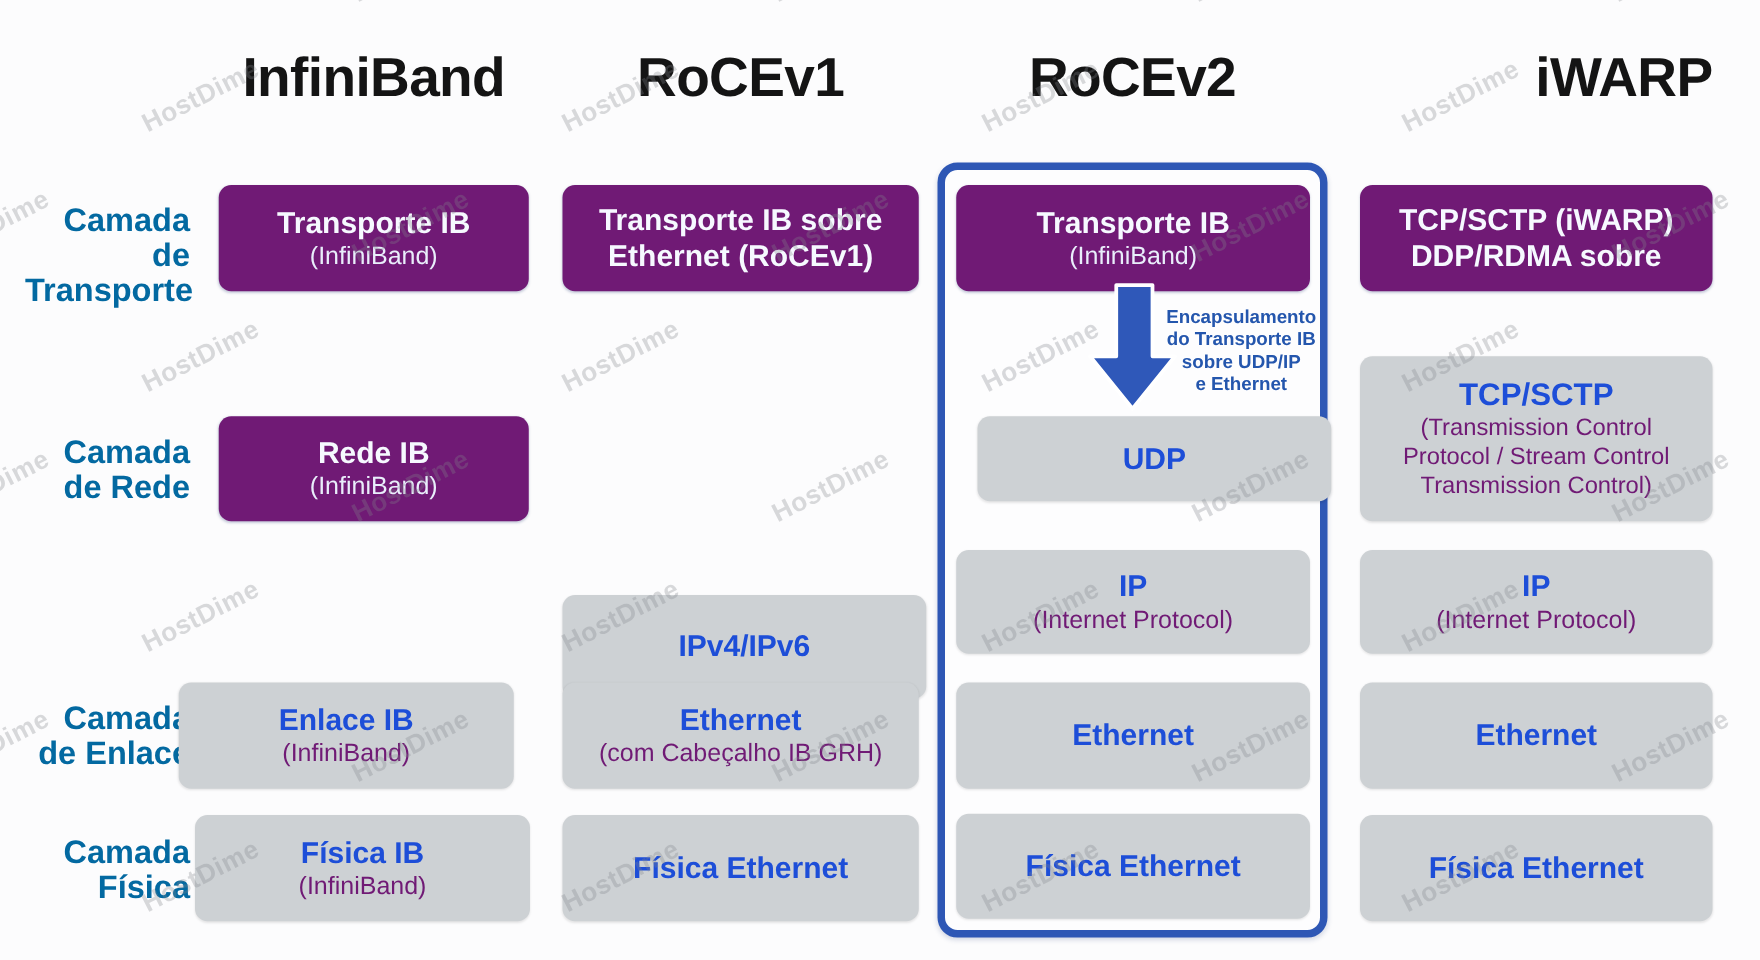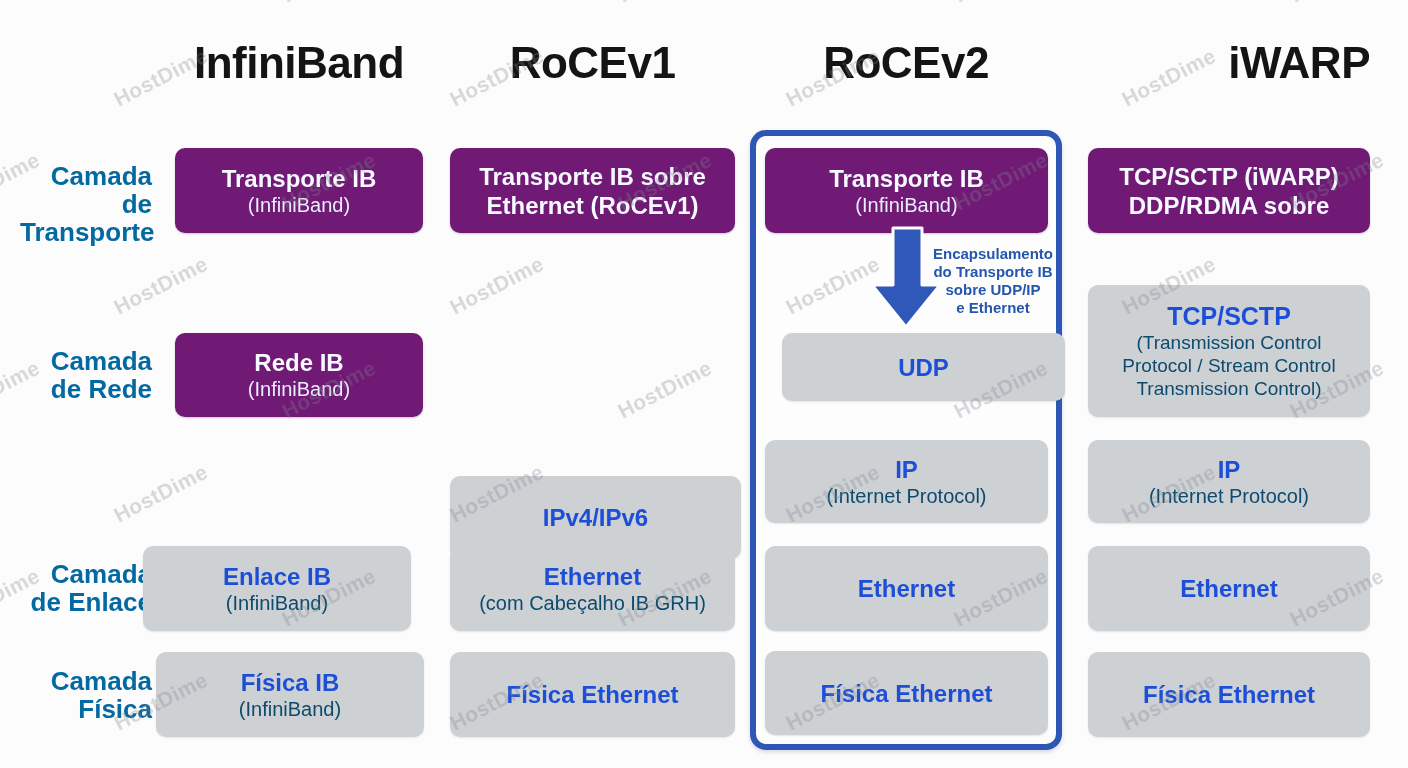--- a/index.html
+++ b/index.html
@@ -31,21 +31,21 @@
     display:flex;flex-direction:column;align-items:center;justify-content:center;
     text-align:center;
   }
   .box.blue{background:#701a75;box-shadow:0 1px 2px rgba(30,50,110,0.25);}
   .box.gray{background:#cdd1d4;box-shadow:0 1px 2px rgba(0,0,0,0.10);}
   .bt{font-size:24px;font-weight:700;line-height:29px;}
   .blue .bt{color:#f6f9ff;}
   .gray .bt{color:#1d4ed8;}
   .bs{font-size:20px;font-weight:400;line-height:25px;}
   .blue .bs{color:#e9eefb;}
-  .gray .bs{color:#0c4a6e;text-align:right;}
+  .gray .bs{color:#701a75;text-align:right;}
   .bs.tight{line-height:23px;font-size:19px;}
   
   .outline{
     position:absolute;left:750px;top:130px;width:312px;height:620px;z-index:5;
     border:6px solid #2e57b5;border-radius:16px;background:#fdfdfe;
     box-shadow:0 2px 4px rgba(30,50,110,0.18);box-sizing:border-box;
   }
   .arrow-svg{position:absolute;left:866px;top:226px;z-index:20;}
   .note{
     position:absolute;left:928px;top:245px;width:130px;z-index:20;

